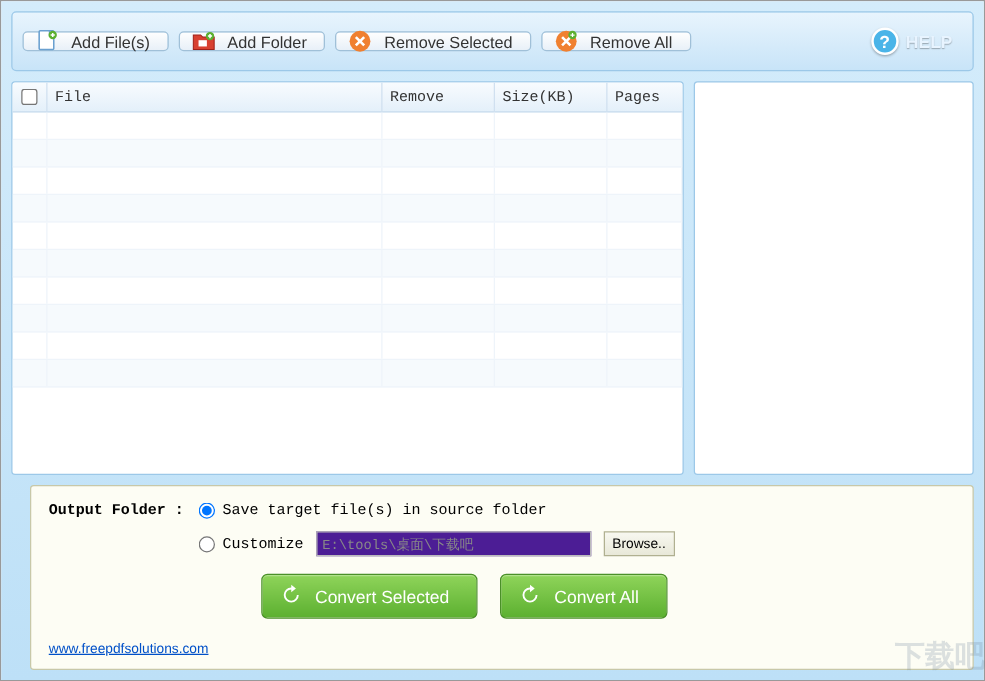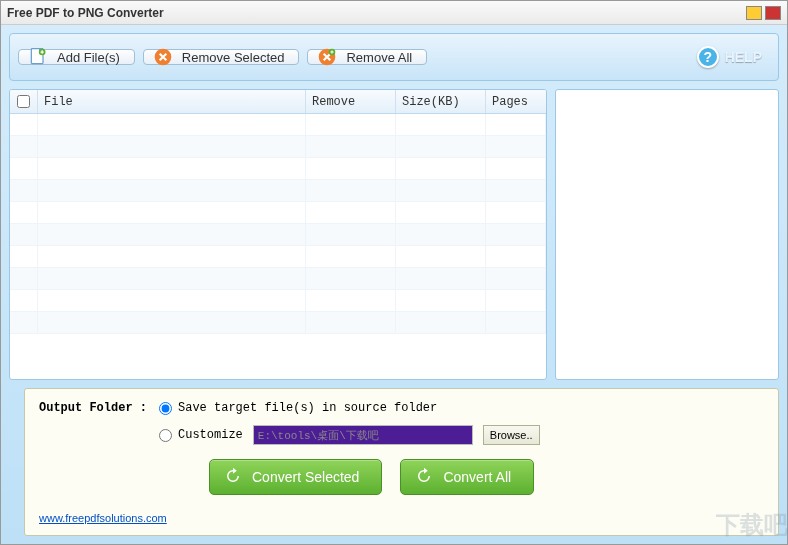--- a/index.html
+++ b/index.html
@@ -42,39 +42,45 @@
 .cbtn { height: 36px; padding: 0 22px 0 14px; background: linear-gradient(#8fd45a, #5cb030); border: 1px solid #4a9028; border-radius: 5px; color: #fff; font-size: 14px; display: flex; align-items: center; gap: 10px; cursor: pointer; box-shadow: inset 0 1px 0 rgba(255,255,255,0.3); }
 .refresh-icon { width: 18px; height: 18px; }
 .link-row { margin-top: 6px; }
 .link { color: #0050c8; text-decoration: underline; font-size: 11px; cursor: pointer; }
 .watermark { position: absolute; right: 0; bottom: 4px; font-size: 24px; color: rgba(120,140,160,0.25); font-weight: bold; pointer-events: none; }
 </style>
 </head>
 <body>
 
 <div class="window">
-  <div class="titlebar">
-    <span class="titlebar-text">Free PDF to PNG Converter</span>
-    <span class="titlebar-btn btn-min"></span>
-    <span class="titlebar-btn btn-close"></span>
-  </div>
 
   <div class="content">
 
     <div class="toolbar">
       <div class="tbtn">
         <span class="icon-wrap">
           <svg viewBox="0 0 24 24" width="20" height="20">
               <rect x="4" y="2" width="14" height="18" rx="1" fill="#fff" stroke="#6aa0d0" stroke-width="1.5"></rect>
               <path d="M14 2v5h5" fill="none" stroke="#6aa0d0" stroke-width="1.5"></path>
               <circle cx="17" cy="6" r="4" fill="#5cb030"></circle>
               <path d="M17 4v4M15 6h4" stroke="#fff" stroke-width="1.5"></path>
             </svg>
         </span>
         <span>Add File(s)</span>
+      </div>
+      <div class="tbtn">
+        <span class="icon-wrap">
+          <svg viewBox="0 0 24 24" width="20" height="20">
+              <path d="M2 6h7l2 2h11v12H2z" fill="#d84030" stroke="#a02018"></path>
+              <rect x="7" y="11" width="8" height="6" fill="#fff"></rect>
+              <circle cx="18" cy="7" r="4" fill="#5cb030"></circle>
+              <path d="M18 5v4M16 7h4" stroke="#fff" stroke-width="1.5"></path>
+            </svg>
+        </span>
+        <span>Add Folder</span>
       </div>
       <div class="tbtn">
         <span class="icon-wrap">
           <svg viewBox="0 0 24 24" width="20" height="20">
               <circle cx="12" cy="12" r="10" fill="#f08030"></circle>
               <path d="M8 8l8 8M16 8l-8 8" stroke="#fff" stroke-width="2.5"></path>
             </svg>
         </span>
         <span>Remove Selected</span>
       </div>

